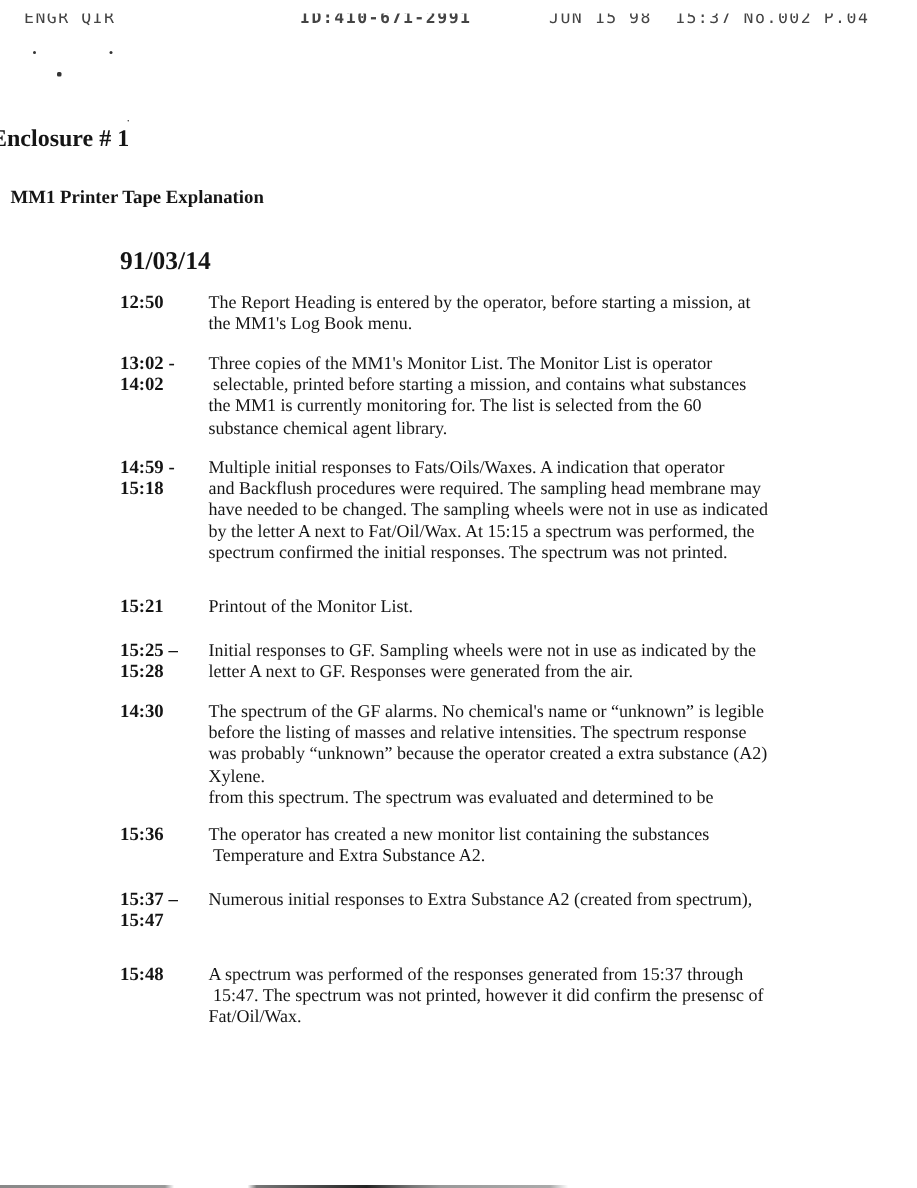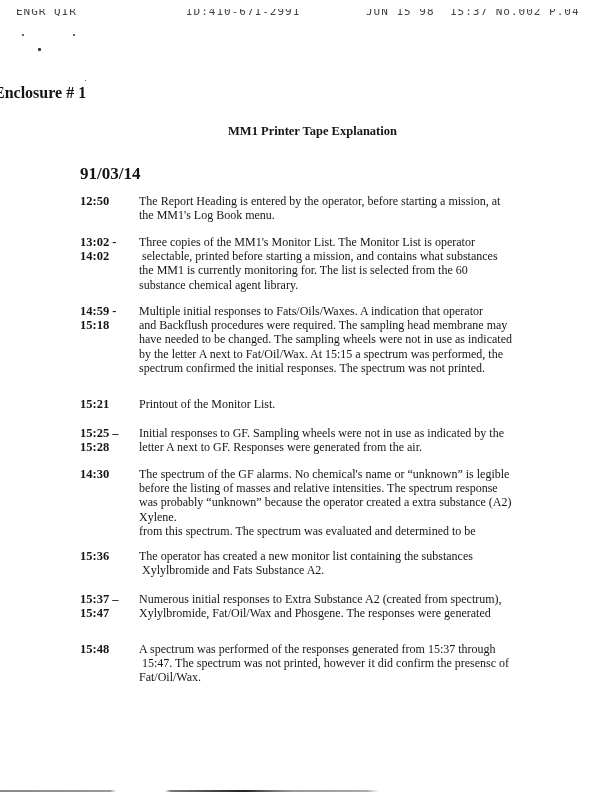--- a/index.html
+++ b/index.html
@@ -4,28 +4,28 @@
 <style>
   html, body { margin: 0; padding: 0; background: #ffffff; }
   body { width: 611px; height: 792px; position: relative; overflow: hidden; color: #151515; }
   .page { position: absolute; left: 0; top: 0; width: 611px; height: 792px; background: #fff; }
   .fax-header {
     position: absolute; top: 9px; left: 0; width: 611px; height: 12px; overflow: hidden;
     font-family: "DejaVu Sans Mono", monospace; font-size: 11px; color: #444; letter-spacing: 1px;
   }
   .fax-header span { position: absolute; top: -4px; white-space: pre; }
   .fh-sender { left: 16px; }
-  .fh-phone { left: 186px; }
+  .fh-phone { left: 200px; font-weight: bold; }
   .fh-date { left: 366px; }
   .fh-time { left: 450px; }
   .speck { position: absolute; width: 2px; height: 2px; background: #333; border-radius: 1px; }
   .serif { font-family: "Liberation Serif", "DejaVu Serif", serif; }
   .enclosure { position: absolute; top: 84px; left: 0; width: 611px; font-weight: bold; font-size: 16px; }
   .enclosure span { position: relative; left: -6px; }
-  .doc-title { position: absolute; top: 124px; left: 0; width: 611px; text-align: center; font-weight: bold; font-size: 12.5px; }
+  .doc-title { position: absolute; top: 124px; left: 0; width: 611px; text-align: left; font-weight: bold; font-size: 12.5px; }
   .doc-title span { position: relative; left: 7px; }
   .doc-date { position: absolute; top: 164px; left: 80px; font-weight: bold; font-size: 17px; }
   .entry { position: absolute; left: 80px; width: 460px; font-size: 12px; line-height: 14.2px; }
   .entry .ts { position: absolute; left: 0; top: 0; width: 55px; font-weight: bold; font-size: 12.5px; line-height: 14.2px; }
   .entry .ts div { white-space: nowrap; }
   .entry .body { position: absolute; left: 59px; top: 0; width: 400px; }
   .entry .body div { white-space: nowrap; }
   .ind { padding-left: 3px; }
   .bottom-band {
     position: absolute; left: 0; bottom: 0; width: 611px; height: 2px;
@@ -123,31 +123,30 @@
           <div>Xylene.</div>
           <div>from this spectrum. The spectrum was evaluated and determined to be</div>
         </div>
       </div>
       <div class="entry serif" style="top: 549px;">
         <div class="ts">
           <div>15:36</div>
         </div>
         <div class="body">
           <div>The operator has created a new monitor list containing the substances</div>
-          <div class="ind"> Xylylbromide and Fats Substance A2.</div>
+          <div class="ind"> Temperature and Extra Substance A2.</div>
         </div>
       </div>
       <div class="entry serif" style="top: 592px;">
         <div class="ts">
           <div>15:37 –</div>
           <div>15:47</div>
         </div>
         <div class="body">
           <div>Numerous initial responses to Extra Substance A2 (created from spectrum),</div>
-          <div>Xylylbromide, Fat/Oil/Wax and Phosgene. The responses were generated</div>
         </div>
       </div>
       <div class="entry serif" style="top: 642px;">
         <div class="ts">
           <div>15:48</div>
         </div>
         <div class="body">
           <div>A spectrum was performed of the responses generated from 15:37 through</div>
           <div class="ind"> 15:47. The spectrum was not printed, however it did confirm the presensc of</div>
           <div>Fat/Oil/Wax.</div>

